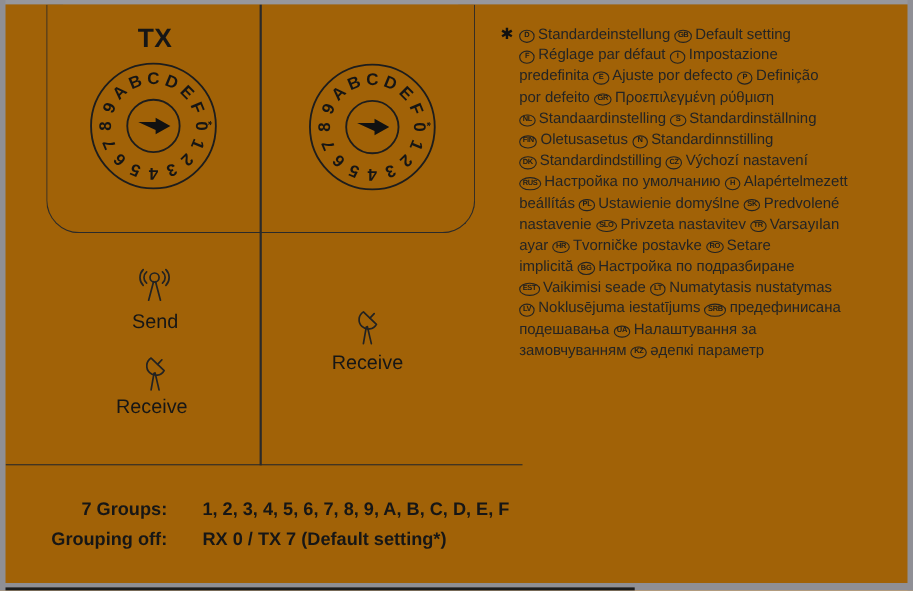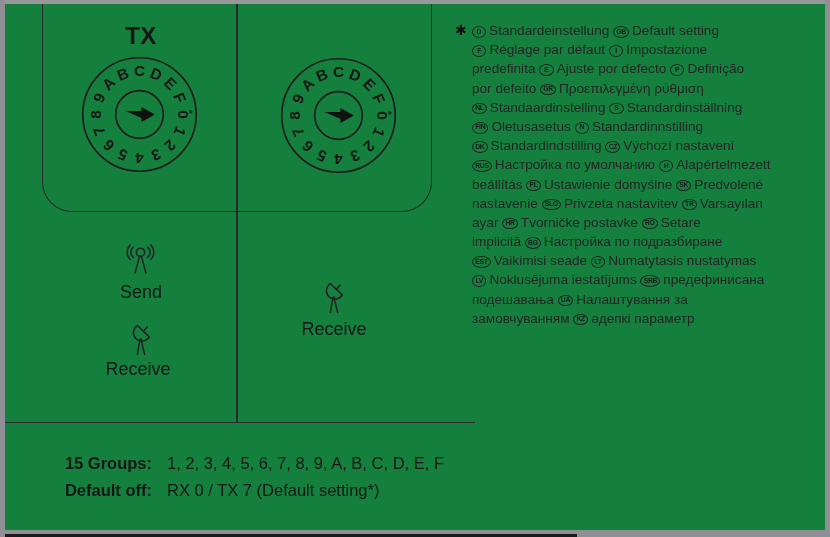--- a/index.html
+++ b/index.html
@@ -1,16 +1,16 @@
 <!DOCTYPE html>
 <html><head>
 <meta charset="utf-8">
 <style>
   html,body{margin:0;padding:0;background:#fff;}
-  .page{position:relative;width:830px;height:537px;background:#15803d;overflow:hidden;
+  .page{position:relative;width:830px;height:537px;background:#a16207;overflow:hidden;
         font-family:"Liberation Sans", sans-serif;color:#1c1c1c;}
   
   .frame-top{position:absolute;left:0;top:0;width:830px;height:4px;background:#97979c;}
   .frame-left{position:absolute;left:0;top:0;width:5px;height:537px;background:#8f8f95;}
   .frame-right{position:absolute;left:825px;top:0;width:5px;height:537px;background:#8f8f95;}
   .frame-bottom{position:absolute;left:0;top:530px;width:830px;height:7px;background:#8f8f95;}
   .bottom-strip{position:absolute;left:5px;top:534px;width:572px;height:3px;background:#1c1c1c;}
   
   .panel-box{position:absolute;left:42px;top:4px;width:390px;height:208px;box-sizing:border-box;
              border:1.5px solid #2a2a2a;border-top:none;border-radius:0 0 30px 30px;}
@@ -40,21 +40,21 @@
   .legend-line.first{padding-left:0;}
   .star{font-family:"DejaVu Sans","Liberation Sans",sans-serif;font-size:14px;font-weight:bold;margin-right:5px;color:#111;}
   .badge{display:inline-block;border:1.1px solid #222;border-radius:50%;font-size:6.8px;font-weight:bold;
          line-height:8.6px;padding:0.5px 2.2px;min-width:8px;text-align:center;vertical-align:1.5px;
          margin-right:3px;letter-spacing:-0.3px;color:#1c1c1c;}
   
   .footer-row{position:absolute;left:33px;width:560px;white-space:nowrap;font-size:16.5px;color:#161616;}
   .footer-row.r1{top:454px;}
   .footer-row.r2{top:481px;}
   .f-label{display:inline-block;width:119px;text-align:right;font-weight:bold;}
-  .f-value{margin-left:15px;}
+  .f-value{margin-left:32px;font-weight:bold;}
 </style>
 </head>
 <body>
 
 <div class="page">
 
   <div class="panel-box"></div>
   <div class="v-divider"></div>
   <div class="h-rule"></div>
 
@@ -142,24 +142,24 @@
       <div class="legend-line">nastavenie <span class="badge">SLO</span>Privzeta nastavitev <span class="badge">TR</span>Varsayılan</div>
       <div class="legend-line">ayar <span class="badge">HR</span>Tvorničke postavke <span class="badge">RO</span>Setare</div>
       <div class="legend-line">implicită <span class="badge">BG</span>Настройка по подразбиране</div>
       <div class="legend-line"><span class="badge">EST</span>Vaikimisi seade <span class="badge">LT</span>Numatytasis nustatymas</div>
       <div class="legend-line"><span class="badge">LV</span>Noklusējuma iestatījums <span class="badge">SRB</span>предефинисана</div>
       <div class="legend-line">подешавања <span class="badge">UA</span>Налаштування за</div>
       <div class="legend-line">замовчуванням <span class="badge">KZ</span>әдепкі параметр</div>
     </div>
 
   <div class="footer-row r1">
-    <span class="f-label">15 Groups:</span><span class="f-value">1, 2, 3, 4, 5, 6, 7, 8, 9, A, B, C, D, E, F</span>
+    <span class="f-label">7 Groups:</span><span class="f-value">1, 2, 3, 4, 5, 6, 7, 8, 9, A, B, C, D, E, F</span>
   </div>
   <div class="footer-row r2">
-    <span class="f-label">Default off:</span><span class="f-value">RX 0 / TX 7 (Default setting*)</span>
+    <span class="f-label">Grouping off:</span><span class="f-value">RX 0 / TX 7 (Default setting*)</span>
   </div>
 
   <div class="frame-top"></div>
   <div class="frame-left"></div>
   <div class="frame-right"></div>
   <div class="frame-bottom"></div>
   <div class="bottom-strip"></div>
 </div>
 
 </body></html>

